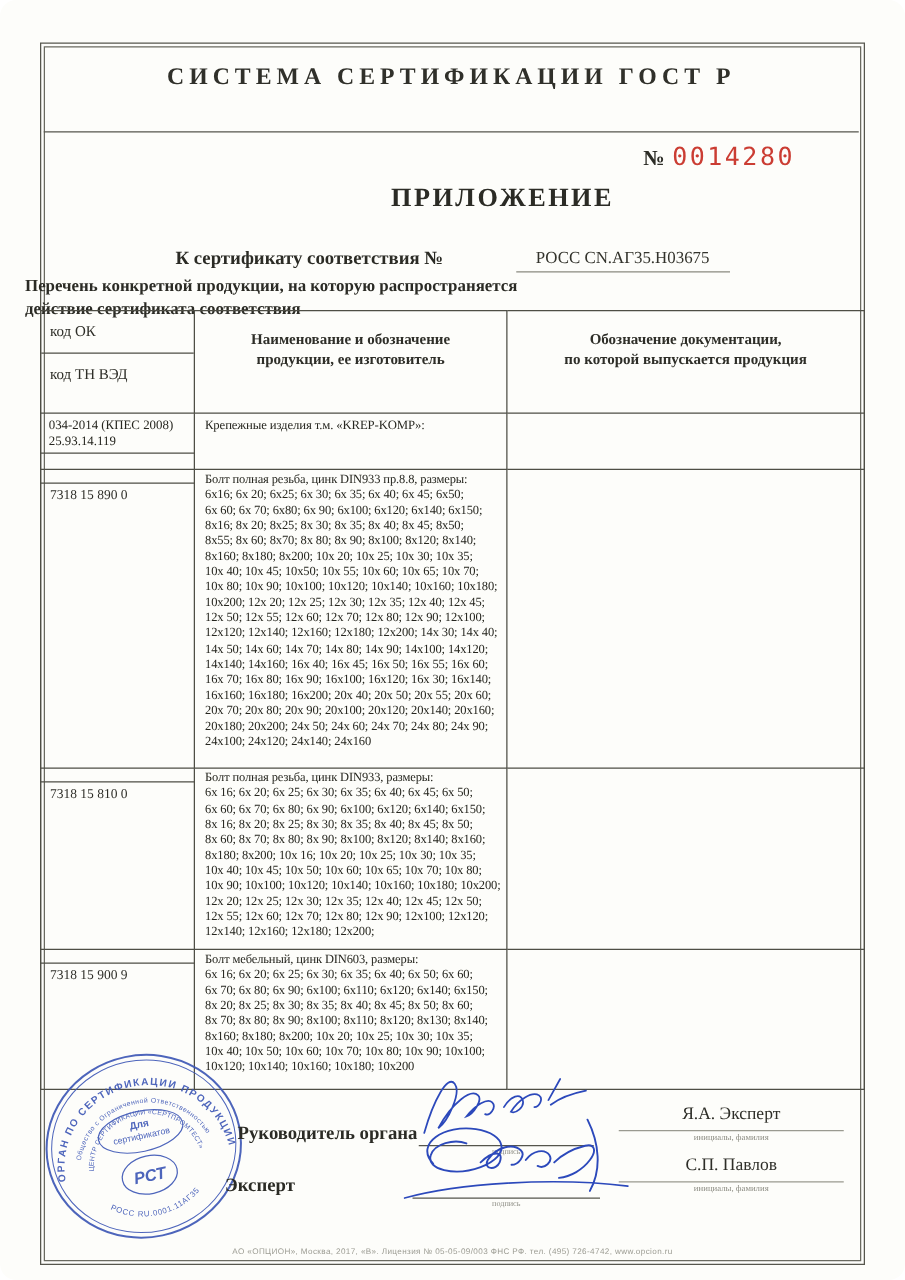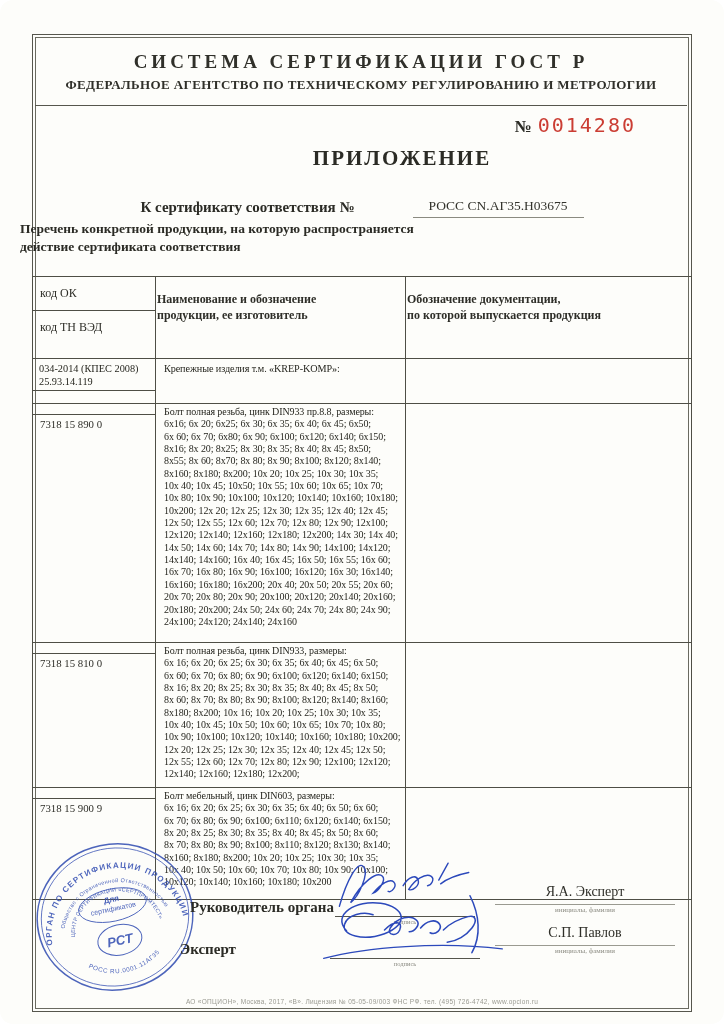--- a/index.html
+++ b/index.html
@@ -16,27 +16,27 @@
   .form-no{position:absolute;top:113px;right:88px;white-space:nowrap;}
   .no-sign{font-size:17px;font-weight:bold;color:#2c2c26;margin-right:6px;}
   .no-digits{font-family:"DejaVu Sans Mono",monospace;font-size:20px;color:#cb3d33;letter-spacing:2px;}
   
   .doc-title{position:absolute;top:146px;left:0;width:100%;text-align:center;font-size:21px;font-weight:bold;letter-spacing:2px;color:#2b2b25;margin-left:40px;}
   .cert-line{position:absolute;top:196px;left:0;width:100%;display:flex;justify-content:center;align-items:flex-end;gap:48px;}
   .cert-label{font-size:15px;font-weight:bold;color:#2b2b25;}
   .cert-value{display:inline-block;margin-left:10px;padding:0 16px 3px 16px;border-bottom:1px solid #8a8a80;font-size:13.5px;color:#33332c;transform:translateY(2px);}
   .purpose{position:absolute;top:220px;left:0;width:100%;font-size:13.5px;font-weight:bold;line-height:18px;color:#2b2b25;padding-left:20px;}
   
-  .main-table{position:absolute;left:32px;top:276px;width:660px;border-collapse:collapse;table-layout:fixed;}
+  .main-table{position:absolute;left:32px;top:248px;width:660px;border-collapse:collapse;table-layout:fixed;}
   .main-table td{border:1px solid #4e4e45;vertical-align:top;position:relative;}
   .thead-row td{height:66px;}
   .c1-head{padding:0 !important;}
   .c1-top{height:33px;border-bottom:1px solid #4e4e45;display:flex;align-items:center;padding-left:7px;font-size:12px;color:#2e2e28;}
   .c1-bot{height:32px;display:flex;align-items:center;padding-left:7px;font-size:12px;color:#2e2e28;}
-  .chead{font-size:12px;font-weight:bold;text-align:left;white-space:pre-line;color:#2e2e28;padding-top:14px;line-height:16px;}
+  .chead{font-size:12px;font-weight:bold;text-align:center;white-space:pre-line;color:#2e2e28;padding-top:14px;line-height:16px;}
   .row-a td{height:40px;}
   .row-b td{height:224px;}
   .row-c td{height:130px;}
   .row-d td{height:97px;}
   .cell-a{font-size:10.3px;line-height:13px;padding:3px 2px 0 6px;}
   .cell-a .subline{position:absolute;left:-1px;right:-1px;top:31px;border-top:1px solid #4e4e45;}
   .code-cell{font-size:10.8px;color:#2e2e28;padding:14px 2px 0 7px;}
   .code-cell .subline{position:absolute;left:-1px;right:-1px;top:10px;border-top:1px solid #4e4e45;}
   .prod{font-size:10px;line-height:12.35px;letter-spacing:-0.1px;white-space:pre-line;padding:2px 3px 0 8px;color:#26261f;}
   .prod-a{font-size:10.2px;padding-top:4px;}
@@ -53,21 +53,20 @@
   .footer{position:absolute;top:998px;left:0;width:100%;text-align:center;font-size:6.5px;letter-spacing:0.3px;color:#9b9b92;font-family:"Liberation Sans",sans-serif;}
 </style>
 </head>
 <body>
 
 <div class="page">
   <div class="frame"></div>
 
   <div class="header-sec">
     <div class="h-title">СИСТЕМА СЕРТИФИКАЦИИ ГОСТ Р</div>
-    <div class="h-sub">ФЕДЕРАЛЬНОЕ АГЕНТСТВО ПО ТЕХНИЧЕСКОМУ РЕГУЛИРОВАНИЮ И МЕТРОЛОГИИ</div>
   </div>
 
   <div class="form-no">
     <span class="no-sign">№</span><span class="no-digits">0014280</span>
   </div>
 
   <div class="doc-title">ПРИЛОЖЕНИЕ</div>
 
   <div class="cert-line">
     <span class="cert-label">К сертификату соответствия №</span>

